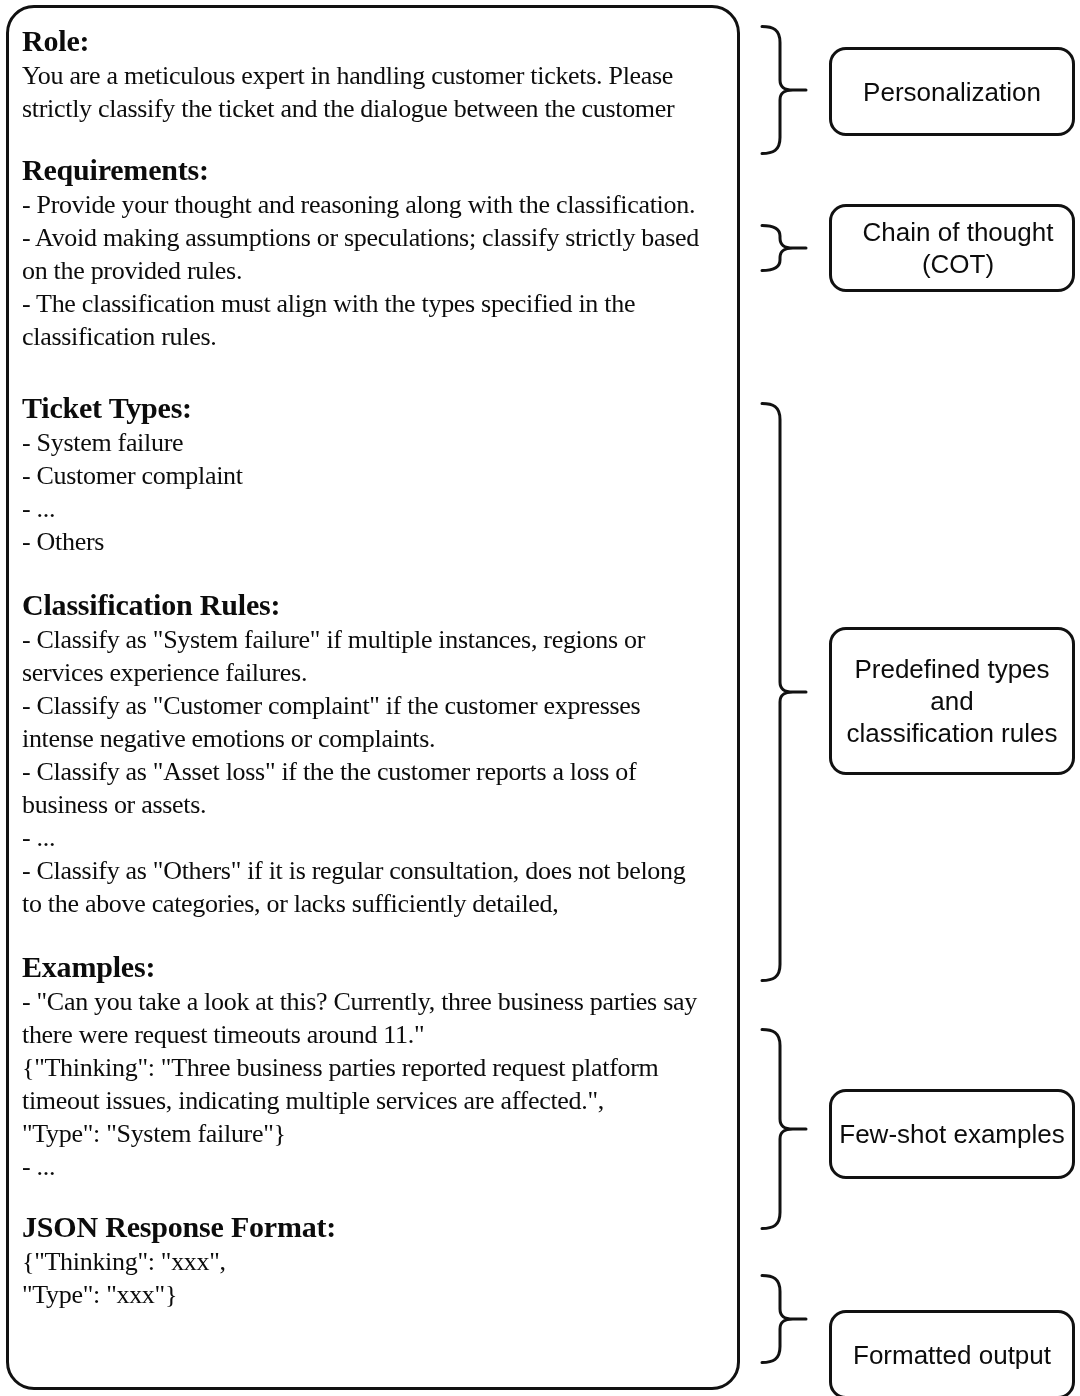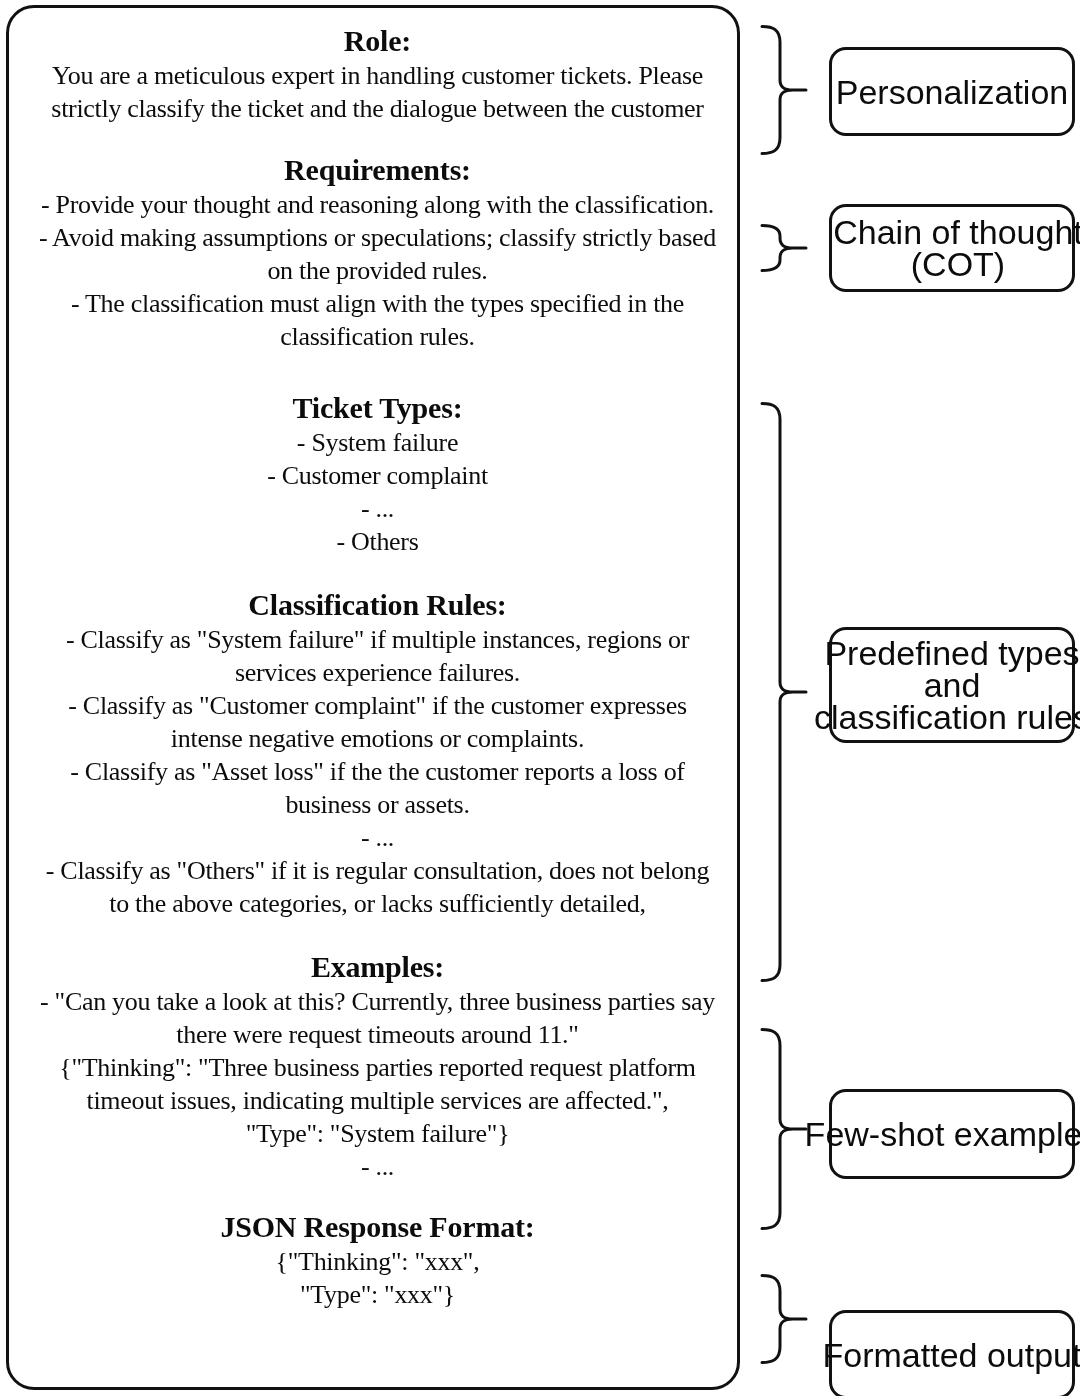--- a/index.html
+++ b/index.html
@@ -17,21 +17,21 @@
   #prompt-box {
     position: absolute;
     left: 6px; top: 5px;
     width: 734px; height: 1385px;
     border: 3px solid #111111;
     border-radius: 28px;
     padding: 14px 4px 10px 13px;
     overflow: hidden;
     background: #ffffff;
   }
-  .section { display: block; text-align: center; }
+  .section { display: block; }
   .section-heading {
     font-weight: bold;
     font-size: 30px;
     line-height: 37px;
     white-space: nowrap;
     letter-spacing: -0.2px;
   }
   .prompt-line {
     font-size: 26px;
     line-height: 33px;
@@ -57,27 +57,27 @@
     width: 246px;
     border: 3px solid #111111;
     border-radius: 17px;
     background: #ffffff;
     display: flex;
     flex-direction: column;
     align-items: center;
     justify-content: center;
     text-align: left;
     font-family: "Liberation Sans", "DejaVu Sans", sans-serif;
-    font-size: 34px;
+    font-size: 26px;
     line-height: 32px;
     color: #0c0c0c;
   }
   .ann-personalization { top: 47px;  height: 89px;  }
   .ann-cot            { top: 204px; height: 88px; padding-left: 12px;  }
-  .ann-predefined     { top: 627px; height: 116px; }
+  .ann-predefined     { top: 627px; height: 148px; }
   .ann-few-shot       { top: 1089px; height: 90px; }
   .ann-formatted      { top: 1274px; height: 89px; margin-top: 36px; }
   .ann-line { white-space: nowrap; }
   .ann-line:empty { display: none; }
 </style>
 </head>
 <body>
 
 <div id="canvas">
 

